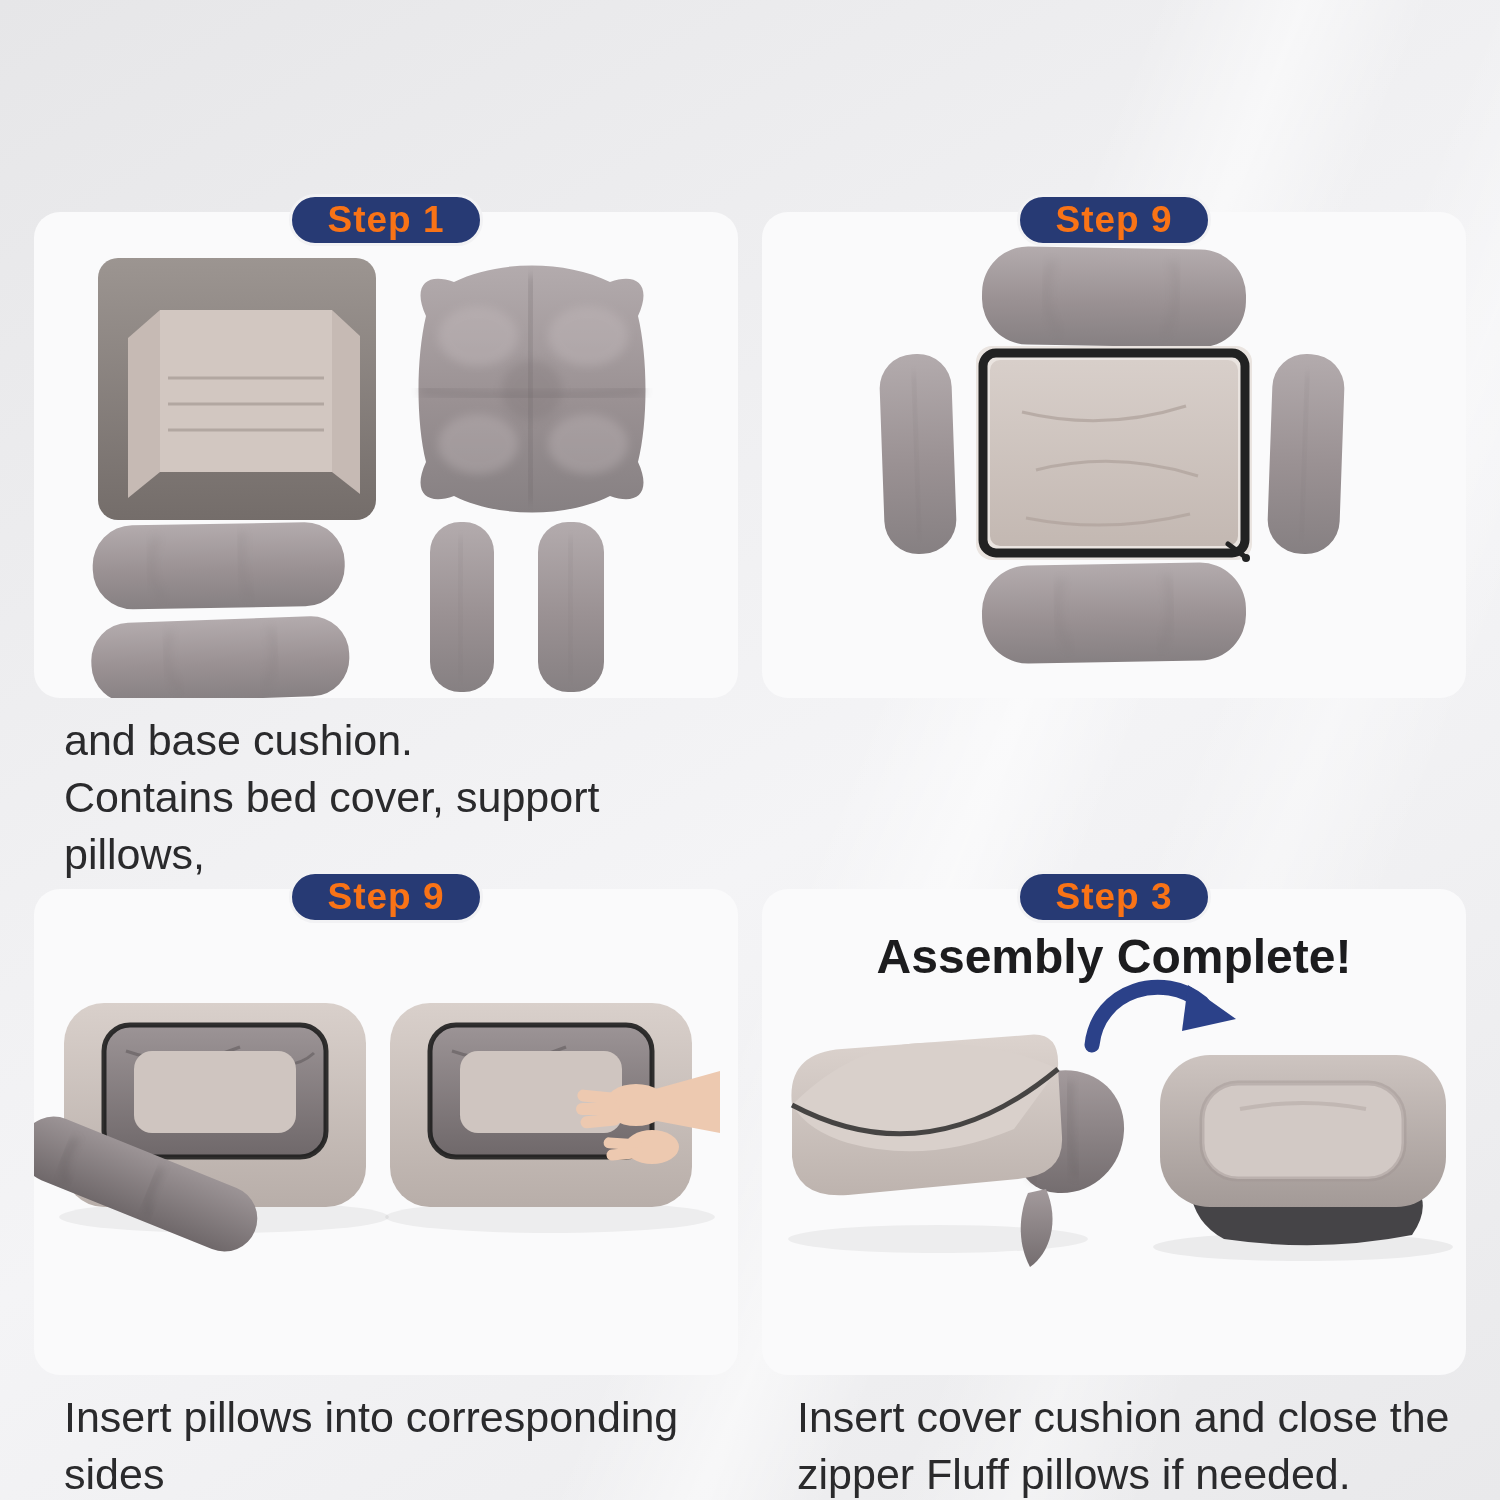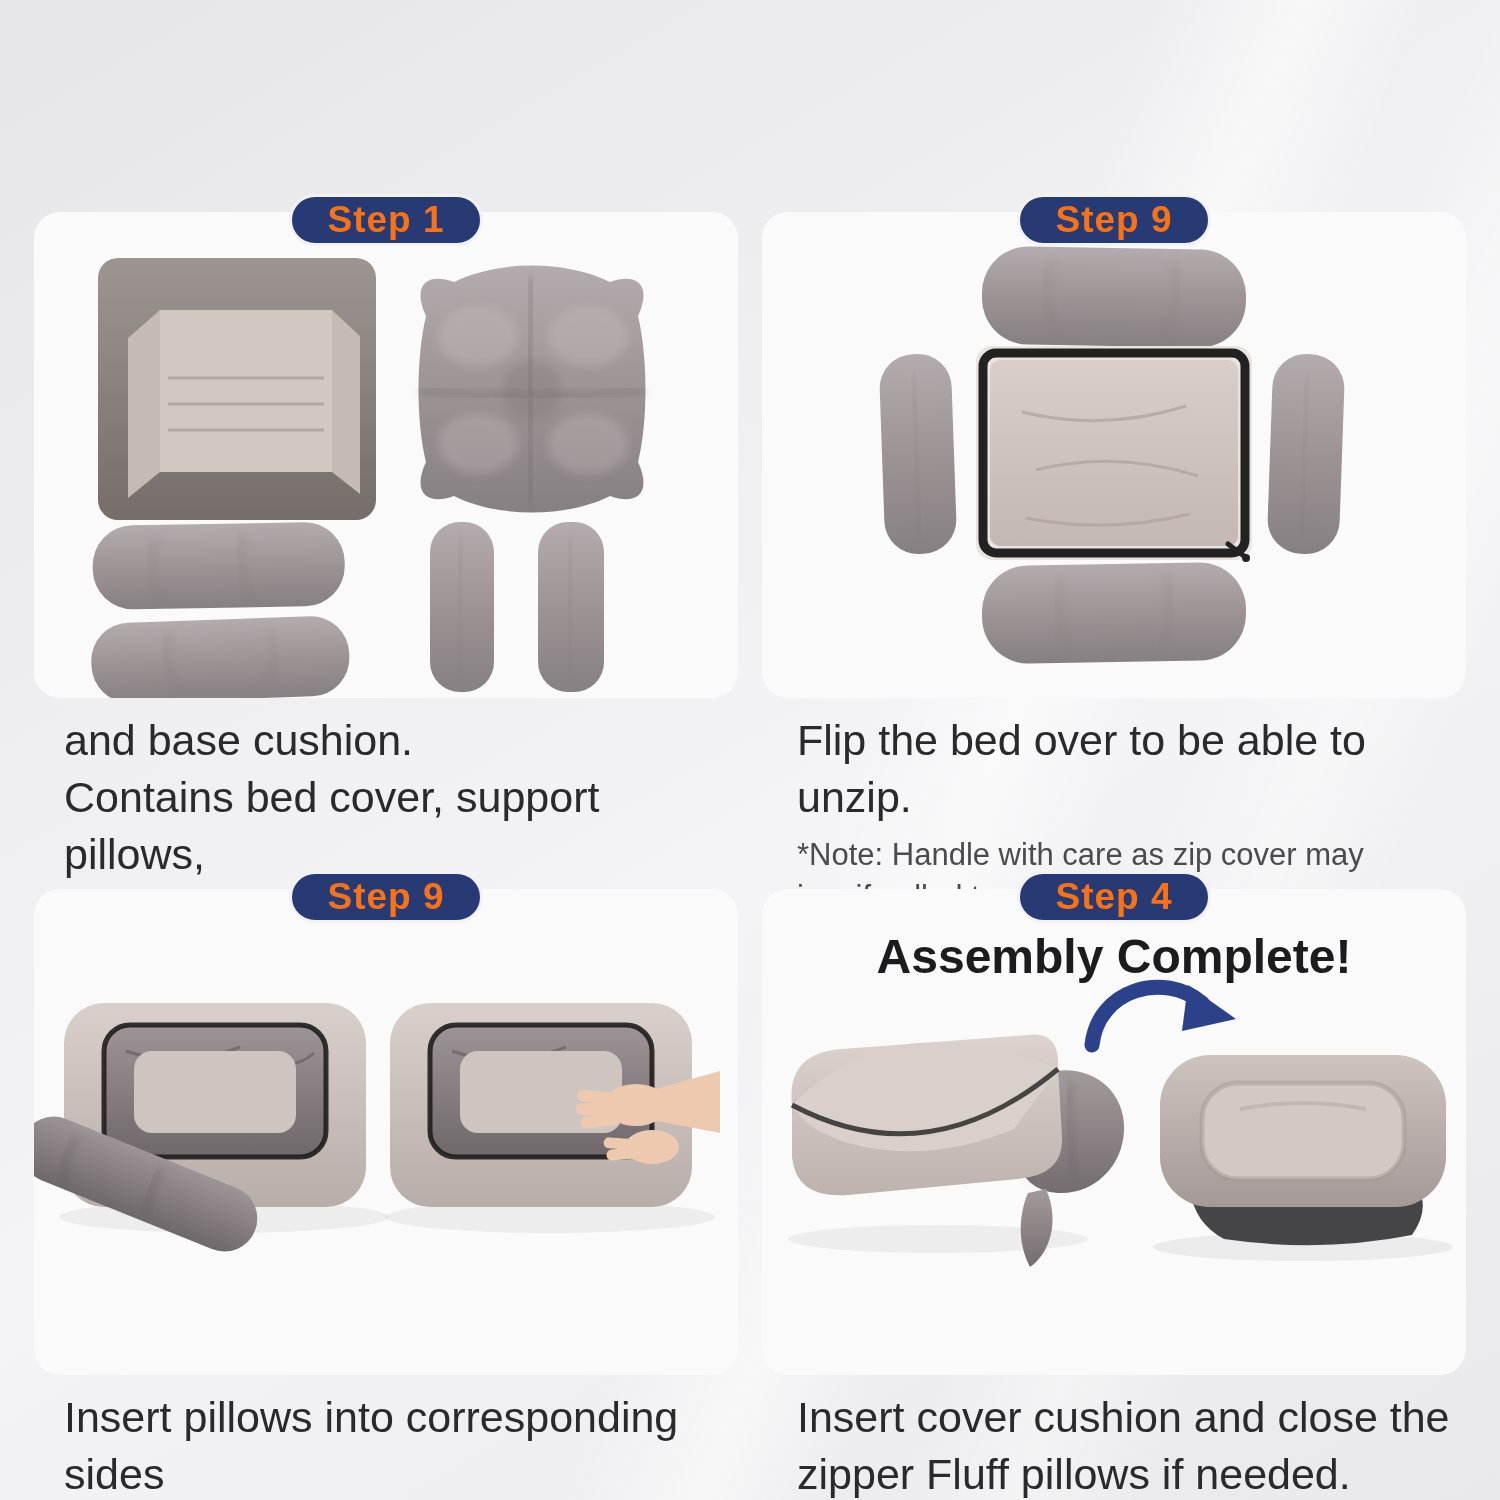--- a/index.html
+++ b/index.html
@@ -187,27 +187,20 @@
           <rect width="276" height="214" rx="16" fill="#eae4e0"></rect>
           <rect x="14" y="14" width="248" height="186" rx="10" fill="url(#s2f)"></rect>
           <path d="M46,66 Q128,86 210,60" stroke="#b1a59f" stroke-width="3" fill="none" opacity="0.8"></path>
           <path d="M60,124 Q140,104 222,130" stroke="#b1a59f" stroke-width="3" fill="none" opacity="0.8"></path>
           <path d="M50,172 Q132,188 214,168" stroke="#b1a59f" stroke-width="3" fill="none" opacity="0.8"></path>
           <rect x="7" y="7" width="262" height="200" rx="13" fill="none" stroke="#222222" stroke-width="9"></rect>
           <path d="M252,198 l16,12" stroke="#222222" stroke-width="5" stroke-linecap="round"></path>
           <circle cx="270" cy="212" r="4" fill="#222222"></circle>
         </g>
       </svg>
-    </div>
-    <div class="caption cap-right">
-      <div class="main-line">Flip the bed over to be able to unzip.</div>
-      <div class="note">
-        <div class="note-line">*Note: Handle with care as zip cover may</div>
-        <div class="note-line">jam if pulled too hard.</div>
-      </div>
     </div>
   </section>
 
   <section class="step-col" id="col-3">
     <div class="badge">Step 9</div>
     <div class="card">
       <svg width="704" height="486" viewBox="0 0 704 486">
         <defs>
           <linearGradient id="s3f" x1="0" y1="0" x2="0" y2="1">
             <stop offset="0" stop-color="#d9d0cb"></stop>
@@ -258,21 +251,21 @@
         </g>
       </svg>
     </div>
     <div class="caption cap-left">
       <div class="main-line">Insert pillows into corresponding sides</div>
 
     </div>
   </section>
 
   <section class="step-col" id="col-4">
-    <div class="badge">Step 4</div>
+    <div class="badge">Step 3</div>
     <div class="card">
       <div class="complete-heading">Assembly Complete!</div>
       <svg width="704" height="486" viewBox="0 0 704 486">
         <defs>
           <linearGradient id="s4f" x1="0" y1="0" x2="0" y2="1">
             <stop offset="0" stop-color="#dcd3ce"></stop>
               <stop offset="1" stop-color="#bdb3ae"></stop>
           </linearGradient>
           <linearGradient id="s4f2" x1="0" y1="0" x2="0" y2="1">
             <stop offset="0" stop-color="#cdc4c0"></stop>

